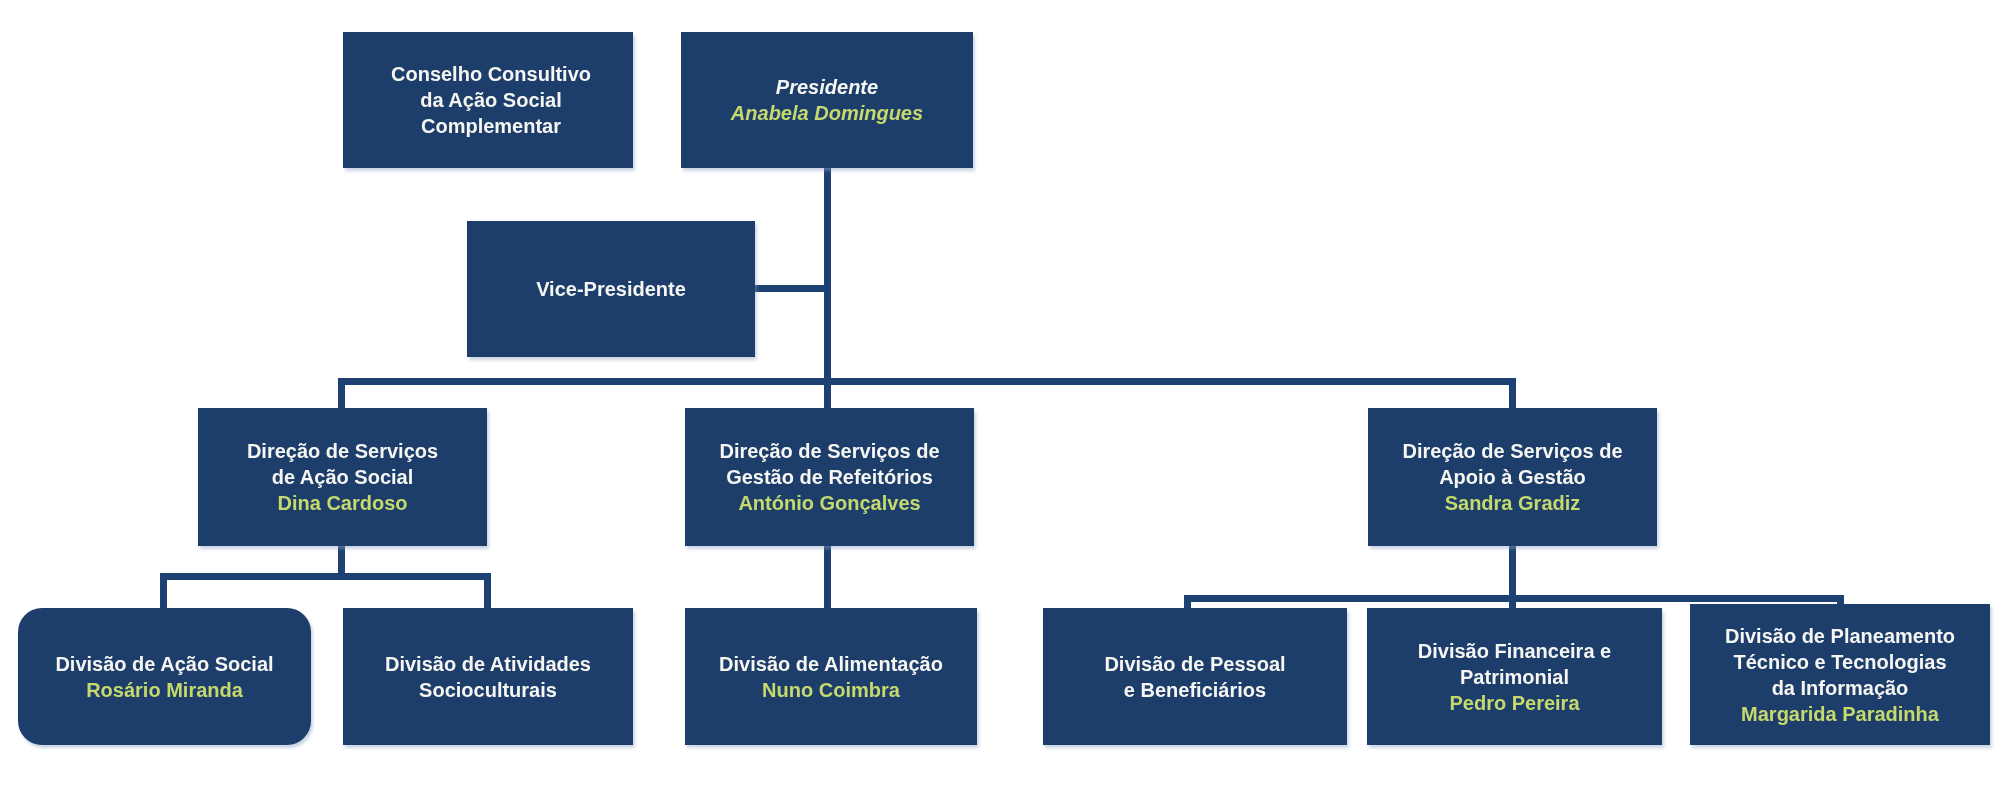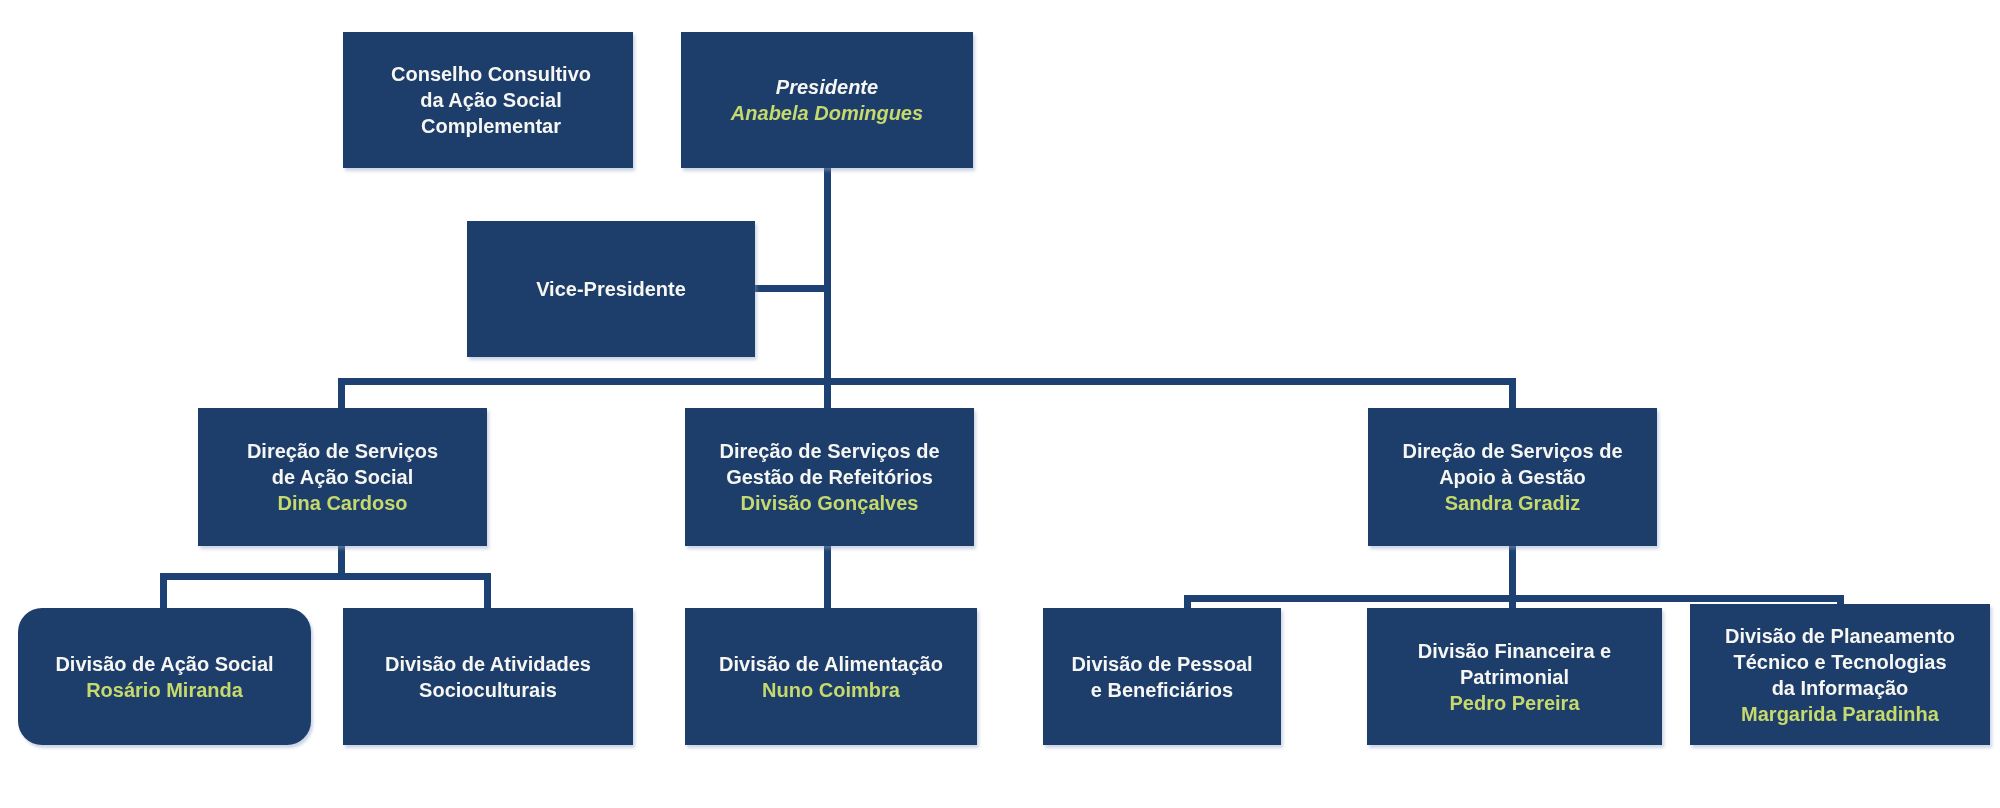--- a/index.html
+++ b/index.html
@@ -69,21 +69,21 @@
     <span class="person">Dina Cardoso</span>
   </div>
 
   <div class="node" style="left:467px;top:221px;width:288px;height:136px;">
     <span class="line">Vice-Presidente</span>
   </div>
 
   <div class="node" style="left:685px;top:408px;width:289px;height:138px;">
     <span class="line">Direção de Serviços de</span>
     <span class="line">Gestão de Refeitórios</span>
-    <span class="person">Divisão Gonçalves</span>
+    <span class="person">António Gonçalves</span>
   </div>
 
   <div class="node" style="left:1368px;top:408px;width:289px;height:138px;">
     <span class="line">Direção de Serviços de</span>
     <span class="line">Apoio à Gestão</span>
     <span class="person">Sandra Gradiz</span>
   </div>
 
   <div class="node" style="left:18px;top:608px;width:293px;height:137px;border-radius:24px;">
     <span class="line">Divisão de Ação Social</span>
@@ -93,21 +93,21 @@
   <div class="node" style="left:343px;top:608px;width:290px;height:137px;text-align:right;">
     <span class="line">Divisão de Atividades</span>
     <span class="line">Socioculturais</span>
   </div>
 
   <div class="node" style="left:685px;top:608px;width:292px;height:137px;text-align:right;">
     <span class="line">Divisão de Alimentação</span>
     <span class="person">Nuno Coimbra</span>
   </div>
 
-  <div class="node" style="left:1043px;top:608px;width:238px;height:137px;">
+  <div class="node" style="left:1043px;top:608px;width:304px;height:137px;">
     <span class="line">Divisão de Pessoal</span>
     <span class="line">e Beneficiários</span>
   </div>
 
   <div class="node" style="left:1367px;top:608px;width:295px;height:137px;">
     <span class="line">Divisão Financeira e</span>
     <span class="line">Patrimonial</span>
     <span class="person">Pedro Pereira</span>
   </div>
 

